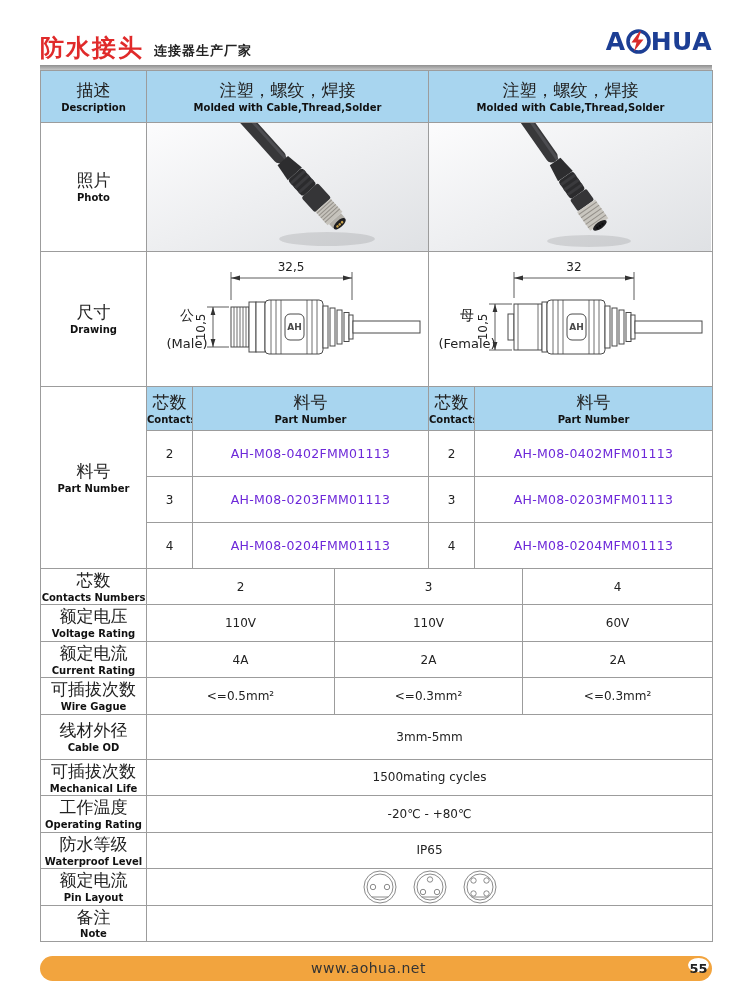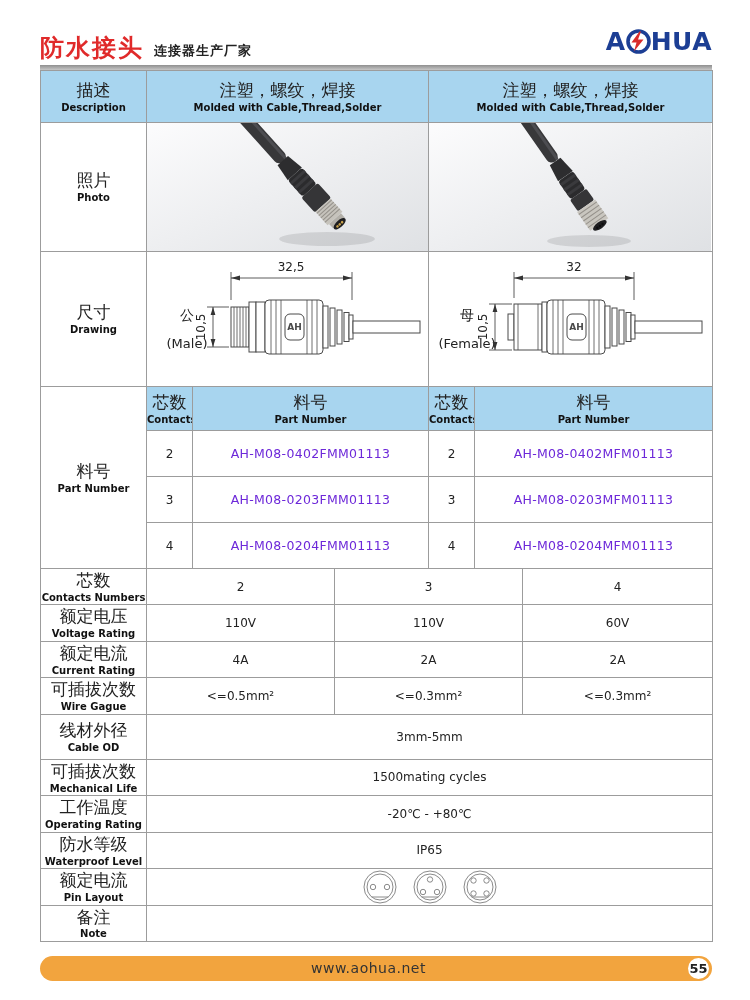--- a/index.html
+++ b/index.html
@@ -49,21 +49,21 @@
 
   
   .pin-ring { fill:none; stroke:#8a8a8a; stroke-width:1; }
   .pin-dot  { fill:#fff; stroke:#8a8a8a; stroke-width:1; }
 
   
   .footer { position:relative; margin:14px 0 0 0; width:672px; height:25px;
             background:#f2a43e; border-radius:13px; }
   .footer-url { position:absolute; left:0; right:15px; top:0; height:25px; line-height:25px;
                 text-align:center; font-size:14px; color:#333; letter-spacing:0.5px; }
-  .page-badge { position:absolute; right:3px; top:2px; width:21px; height:21px; border-radius:50%;
+  .page-badge { position:absolute; right:3px; top:2px; width:21px; height:14px; border-radius:50%;
                 background:#fff; text-align:center; line-height:21px; font-size:13px; font-weight:bold; color:#222; }
 </style>
 </head>
 <body>
 
 <div class="page">
 
   <div class="topbar">
     <div class="brand">
       <span class="brand-cn">防水接头</span>

